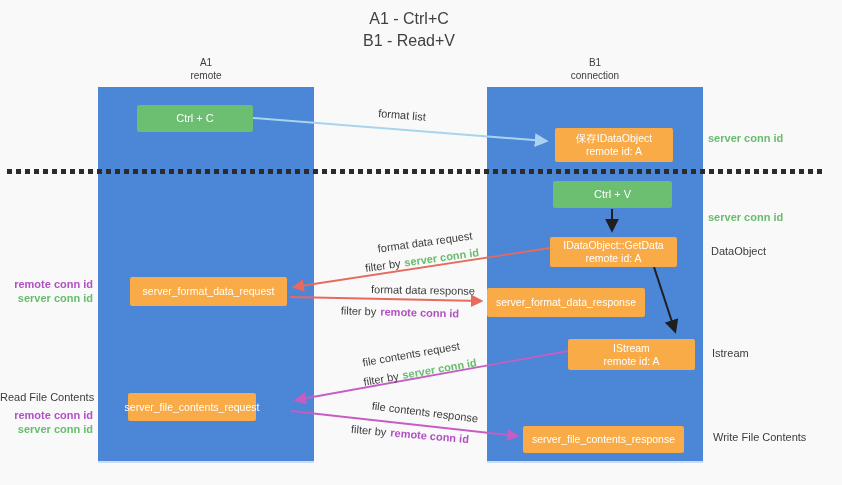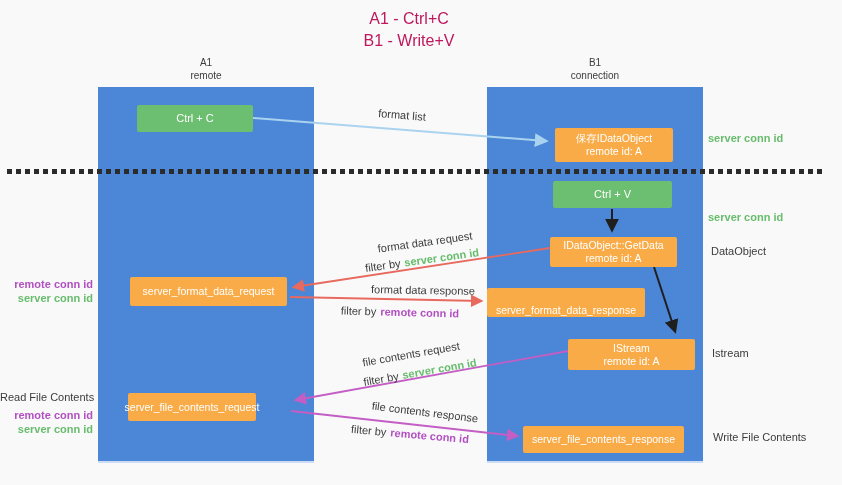--- a/index.html
+++ b/index.html
@@ -6,21 +6,21 @@
   body{
     width:842px;height:485px;position:relative;overflow:hidden;
     background:#f9f9fa;
     font-family:"Liberation Sans","DejaVu Sans",sans-serif;
     color:#3c3c3c;
   }
   .abs{position:absolute;}
   
   .title{
     left:409px;top:8px;transform:translateX(-50%);
-    text-align:center;font-size:16px;line-height:22px;color:#be185d;
+    text-align:center;font-size:16px;line-height:22px;color:#404040;
   }
   
   .col-head{
     width:216px;top:56px;text-align:center;font-size:10px;line-height:13px;color:#3c3c3c;
   }
   .col-head-a{left:98px;}
   .col-head-b{left:487px;}
   
   .col{
     top:87px;width:216px;height:374px;background:#4b86d7;
@@ -39,21 +39,21 @@
     color:#fff;font-size:10.5px;line-height:13px;text-align:center;
     border-radius:2px;box-sizing:border-box;
   }
   .green{background:#6cbe70;}
   .orange{background:#f8ab47;}
   .n-ctrl-c{left:137px;top:105px;width:116px;height:27px;font-size:11px;}
   .n-save{left:555px;top:128px;width:118px;height:34px;}
   .n-ctrl-v{left:553px;top:181px;width:119px;height:27px;font-size:11px;}
   .n-getdata{left:550px;top:237px;width:127px;height:30px;align-items:center;}
   .n-fmt-req{left:130px;top:277px;width:157px;height:29px;}
-  .n-fmt-resp{left:487px;top:288px;width:158px;height:29px;justify-content:flex-end;}
+  .n-fmt-resp{left:487px;top:288px;width:158px;height:29px;}
   .n-istream{left:568px;top:339px;width:127px;height:31px;}
   .n-file-req{left:128px;top:393px;width:128px;height:28px;}
   .n-file-resp{left:523px;top:426px;width:161px;height:27px;}
   
   svg.arrows{left:0;top:0;width:842px;height:485px;pointer-events:none;}
   
   .flow{
     transform:translate(-50%,-50%) rotate(var(--rot,0deg));
     white-space:nowrap;font-size:11px;color:#3c3c3c;
   }
@@ -64,21 +64,21 @@
   
   .side{white-space:nowrap;font-size:11px;line-height:13px;}
   .side.right{text-align:left;}
   .side.leftcol{left:0;width:93px;text-align:right;}
 </style>
 </head>
 <body>
 
 <div class="abs title">
   <div>A1 - Ctrl+C</div>
-  <div>B1 - Write+V</div>
+  <div>B1 - Read+V</div>
 </div>
 
 <div class="abs col-head col-head-a">
   <div>A1</div>
   <div>remote</div>
 </div>
 <div class="abs col-head col-head-b">
   <div>B1</div>
   <div>connection</div>
 </div>

